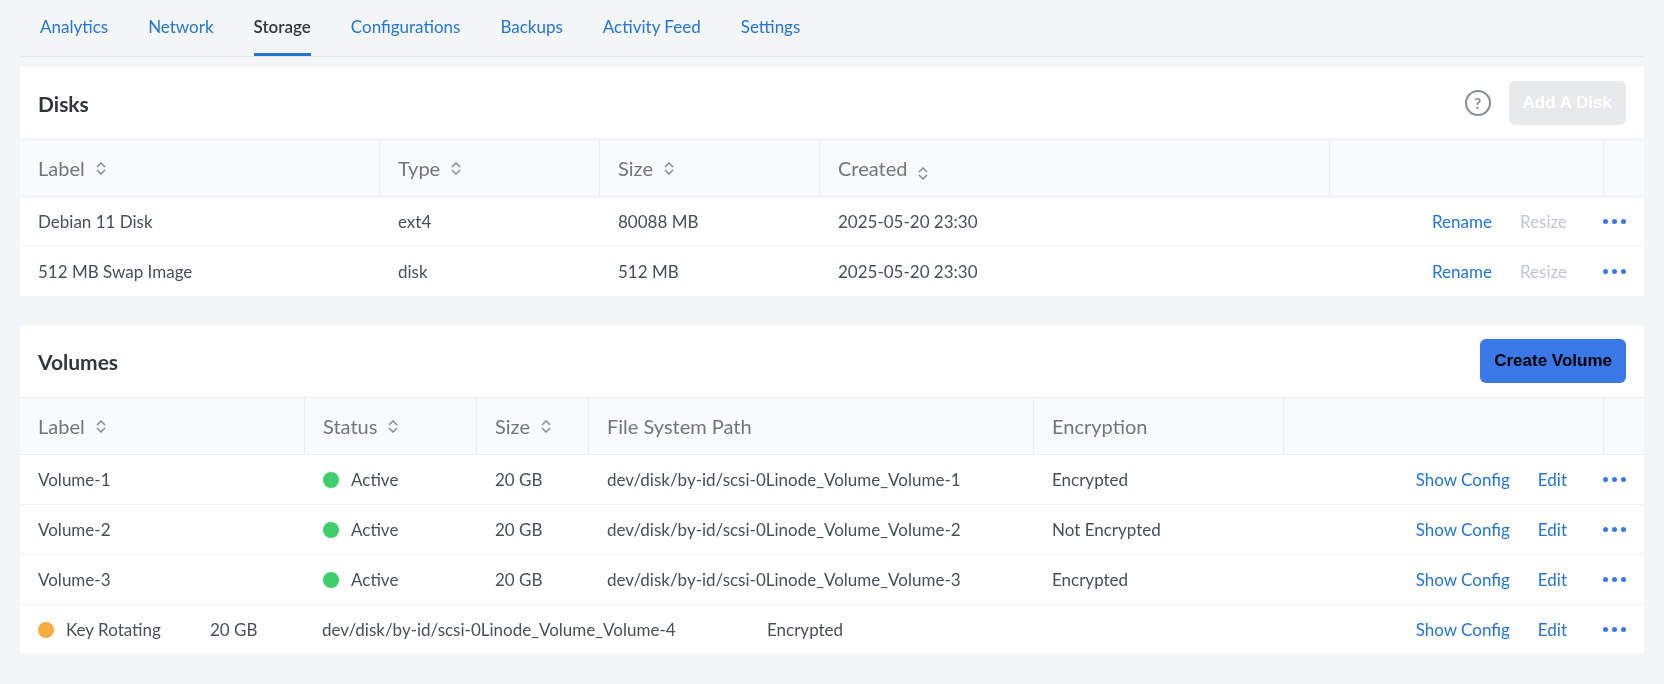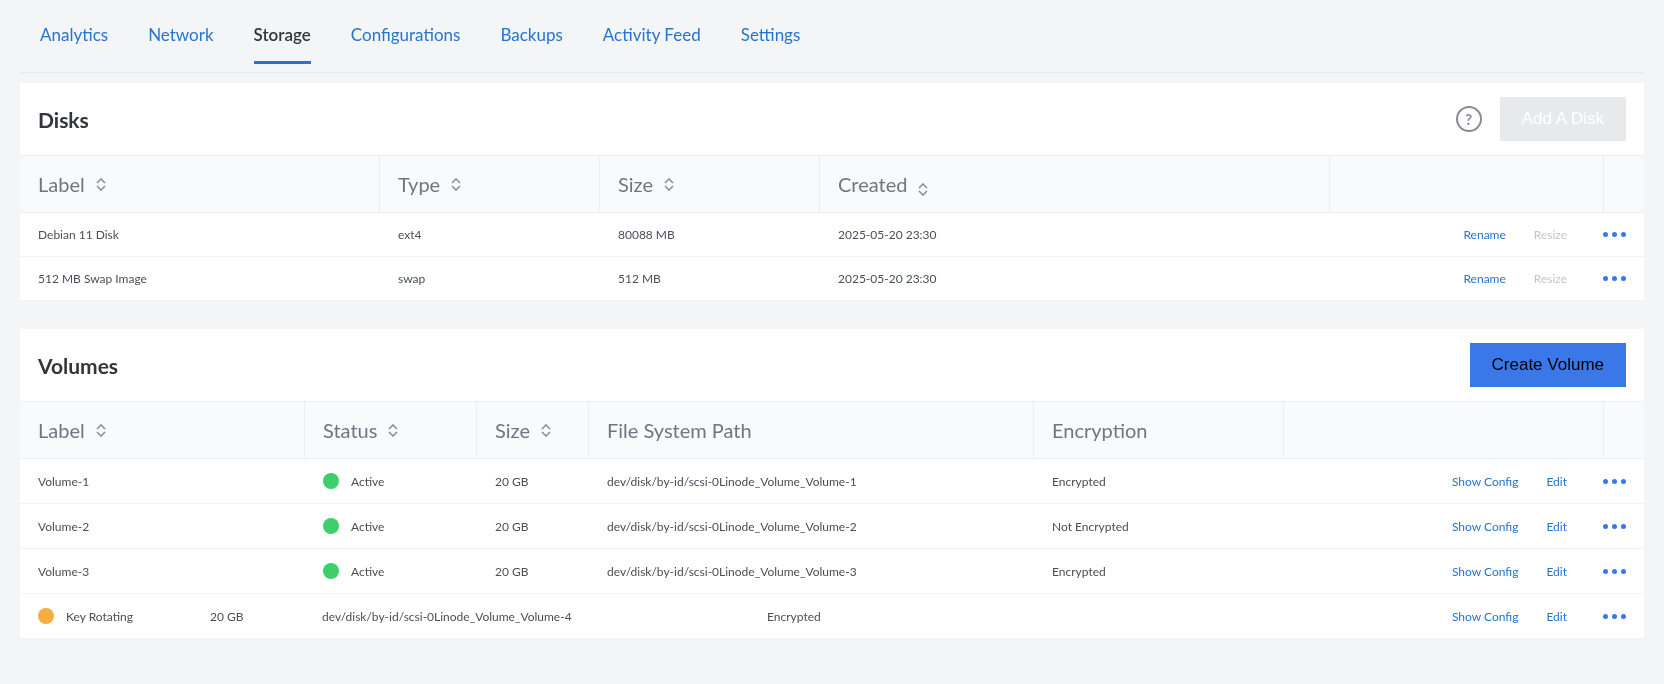--- a/index.html
+++ b/index.html
@@ -7,21 +7,21 @@
     font-family: -apple-system, BlinkMacSystemFont, "Segoe UI", "Lato", Arial, sans-serif;
     background: #f4f5f6;
     color: #32363c;
     font-size: 15px;
     width: 1664px;
   }
   .page { padding: 0 20px 20px 20px; }
   .tabs {
     display: flex;
     gap: 40px;
-    padding: 8px 20px;
+    padding: 0 20px;
     border-bottom: 1px solid #e7e9ec;
     align-items: flex-end;
   }
   .tab {
     padding: 16px 0;
     font-size: 17px;
     color: #2575d0;
     cursor: pointer;
     border-bottom: 3px solid transparent;
   }
@@ -51,23 +51,23 @@
     width: 26px; height: 26px;
     border: 2px solid #888d95;
     border-radius: 50%;
     display:flex; align-items:center; justify-content:center;
     color:#888d95; font-weight:700; font-size:15px;
     cursor:pointer;
   }
   .btn {
     border: none;
     font-size: 17px;
-    font-weight: 400;
-    padding: 12px 22px;
-    border-radius: 0;
+    font-weight: 700;
+    padding: 12px 14px;
+    border-radius: 6px;
     cursor: pointer;
   }
   .btn-disabled { background:#e7e9eb; color:#fff; cursor:default; }
   .btn-primary { background:#3a78e7; color:#000000; }
   .thead-row {
     display:flex;
     background:#f9fafb;
     border-top:1px solid #eceef1;
     border-bottom:1px solid #eceef1;
   }
@@ -86,21 +86,21 @@
     cursor:pointer;
   }
   .sort-icon svg { display:block; }
   .trow {
     display:flex;
     border-bottom:1px solid #f1f2f4;
   }
   .td {
     padding: 14px 18px;
     color:#4a4f57;
-    font-size:12px;
+    font-size:17px;
     display:flex;
     align-items:center;
   }
   
   .d-label  { flex: 0 0 360px; }
   .d-type   { flex: 0 0 220px; }
   .d-size   { flex: 0 0 220px; }
   .d-created{ flex: 0 0 510px; align-items: flex-end; }
   .d-actions{ flex: 1 1 auto; justify-content:flex-end; gap:28px; }
   .d-kebab  { flex: 0 0 40px; justify-content:center; }
@@ -211,21 +211,21 @@
           <div class="td d-kebab">
             <div class="kebab">
               <span></span>
               <span></span>
               <span></span>
             </div>
           </div>
         </div>
         <div class="trow">
           <div class="td d-label">512 MB Swap Image</div>
-          <div class="td d-type">swap</div>
+          <div class="td d-type">disk</div>
           <div class="td d-size">512 MB</div>
           <div class="td d-created">2025-05-20 23:30</div>
           <div class="td d-actions">
             <span class="link-action">Rename</span>
             <span class="link-disabled">Resize</span>
           </div>
           <div class="td d-kebab">
             <div class="kebab">
               <span></span>
               <span></span>

